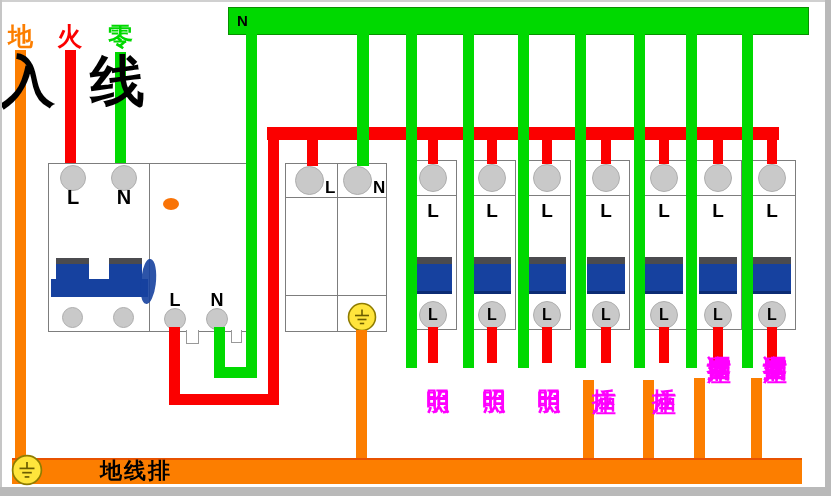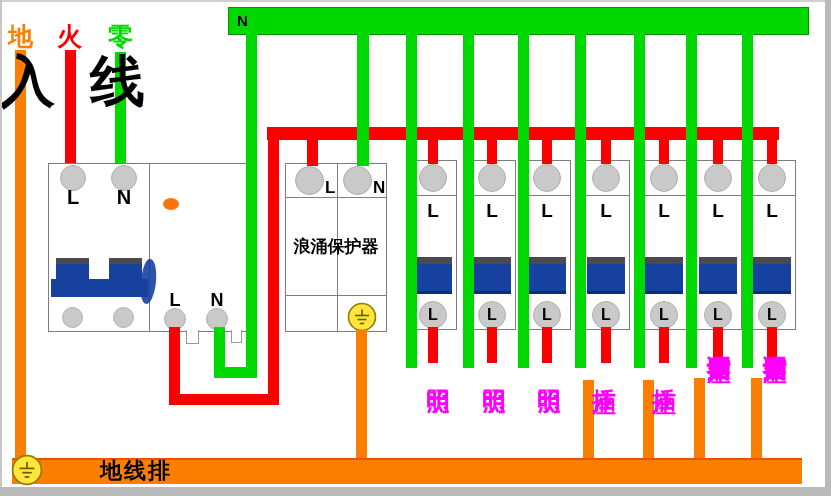--- a/index.html
+++ b/index.html
@@ -114,21 +114,20 @@
   <div class="wire w-green" style="left:357px;top:33px;width:12px;height:133px;"></div>
 
   <div id="surge">
     <div class="divider"></div>
     <div class="line1"></div>
     <div class="line2"></div>
     <div class="term" style="left:9px;top:2px;width:29px;height:29px;"></div>
     <div class="term" style="left:57px;top:2px;width:29px;height:29px;"></div>
     <div class="slbl" style="left:39px;">L</div>
     <div class="slbl" style="left:87px;">N</div>
-    <div class="name">浪涌保护器</div>
     <svg class="gnd" style="left:61px;top:138px;" width="30" height="30" viewBox="0 0 30 30">
       <circle cx="15" cy="15" r="13.5" fill="#ffe53c" stroke="#8f7c00" stroke-width="1.6"></circle>
       <g stroke="#6b5d00" stroke-width="1.6">
         <line x1="15" y1="7.5" x2="15" y2="13.5"></line>
         <line x1="8" y1="13.5" x2="22" y2="13.5"></line>
         <line x1="10.5" y1="17.5" x2="19.5" y2="17.5"></line>
         <line x1="12.8" y1="21.5" x2="17.2" y2="21.5"></line>
       </g>
     </svg>
   </div>

